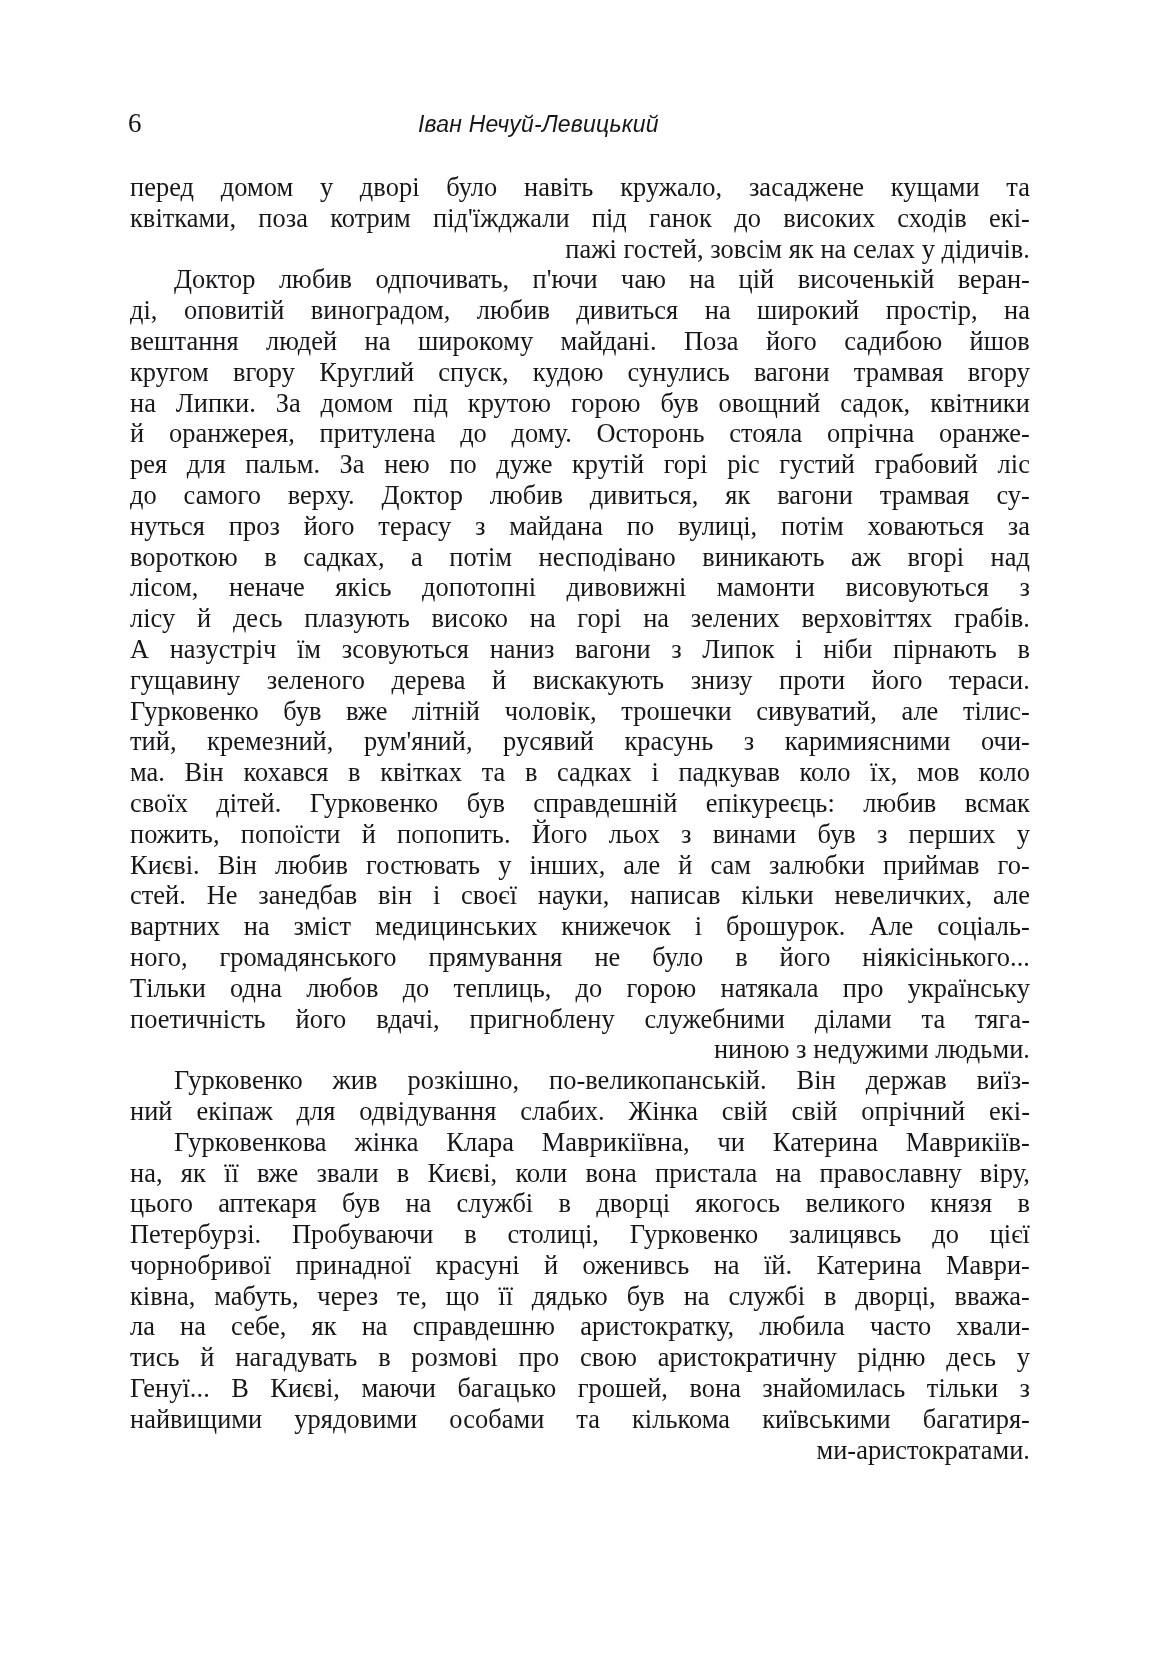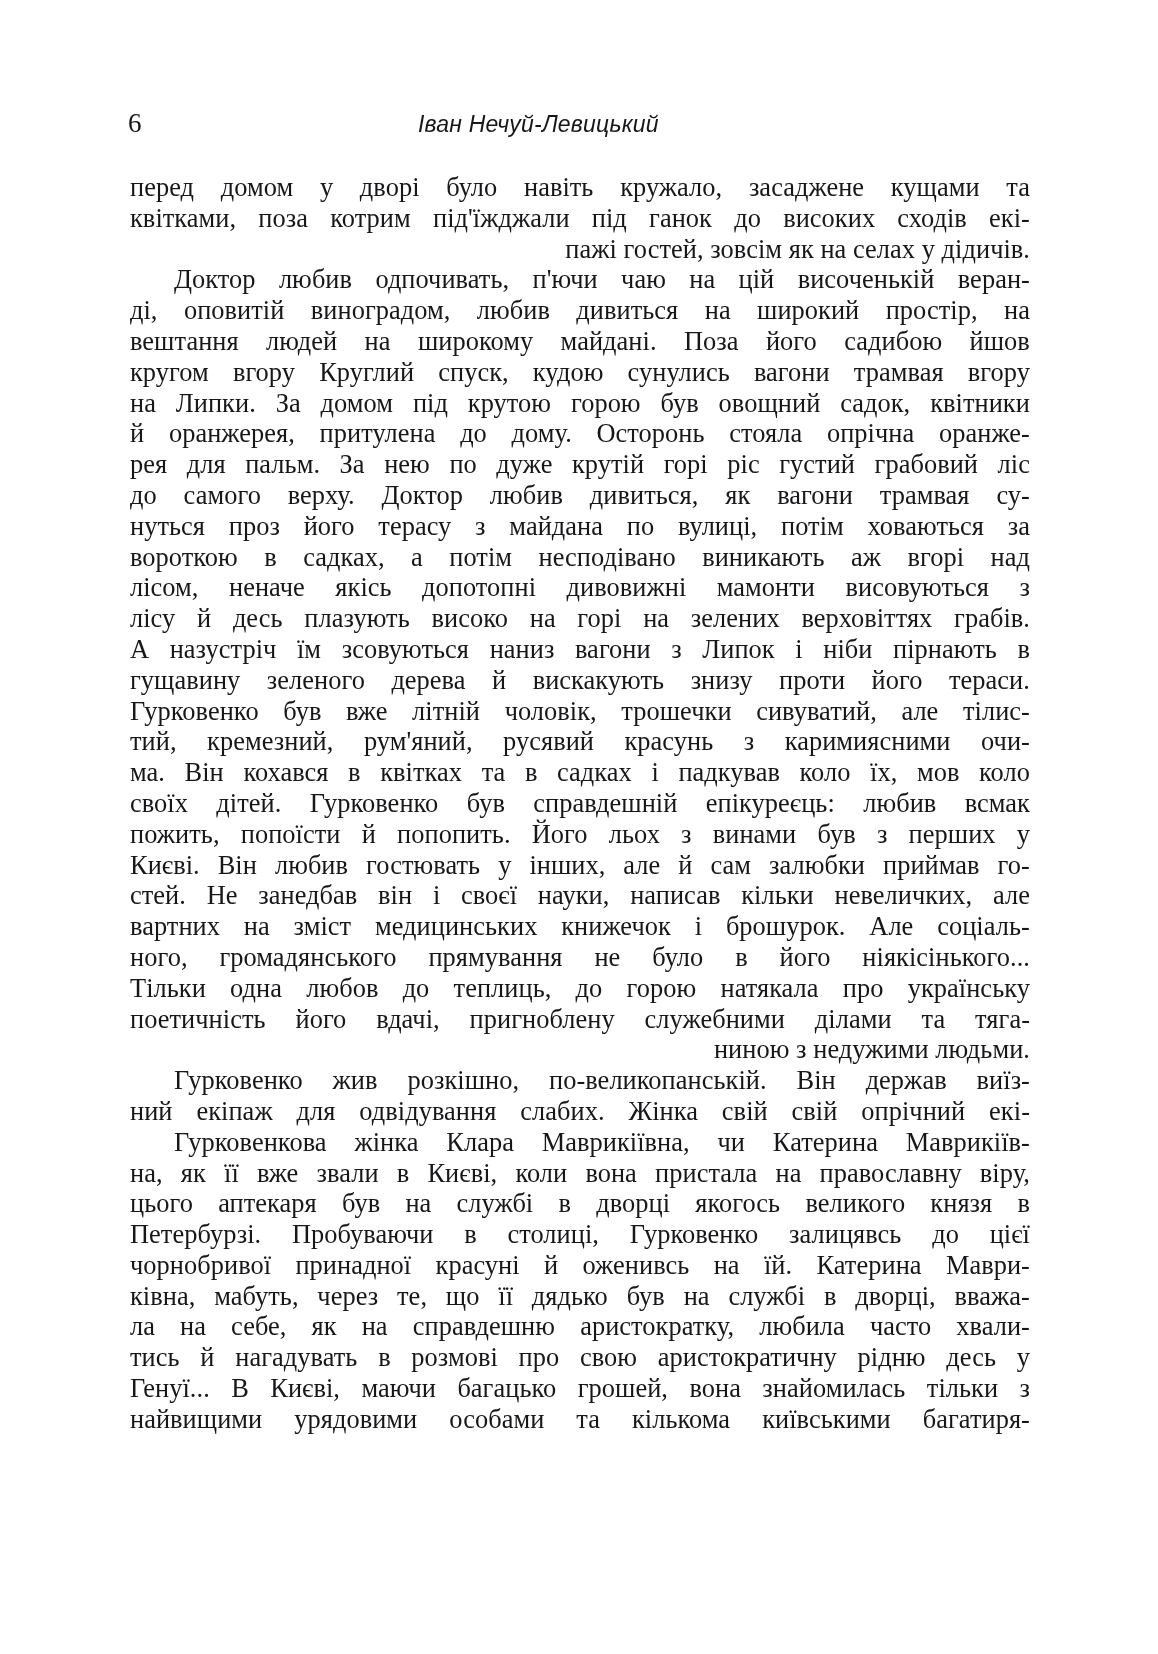--- a/index.html
+++ b/index.html
@@ -142,16 +142,17 @@
         <div class="line j indent"><span>Гурковенкова</span><span>жінка</span><span>Клара</span><span>Маврикіївна,</span><span>чи</span><span>Катерина</span><span>Маврикіїв-</span></div>
         <div class="line j"><span>на,</span><span>як</span><span>її</span><span>вже</span><span>звали</span><span>в</span><span>Києві,</span><span>коли</span><span>вона</span><span>пристала</span><span>на</span><span>православну</span><span>віру,</span></div>
         <div class="line j"><span>цього</span><span>аптекаря</span><span>був</span><span>на</span><span>службі</span><span>в</span><span>дворці</span><span>якогось</span><span>великого</span><span>князя</span><span>в</span></div>
         <div class="line j"><span>Петербурзі.</span><span>Пробуваючи</span><span>в</span><span>столиці,</span><span>Гурковенко</span><span>залицявсь</span><span>до</span><span>цієї</span></div>
         <div class="line j"><span>чорнобривої</span><span>принадної</span><span>красуні</span><span>й</span><span>оженивсь</span><span>на</span><span>їй.</span><span>Катерина</span><span>Маври-</span></div>
         <div class="line j"><span>ківна,</span><span>мабуть,</span><span>через</span><span>те,</span><span>що</span><span>її</span><span>дядько</span><span>був</span><span>на</span><span>службі</span><span>в</span><span>дворці,</span><span>вважа-</span></div>
         <div class="line j"><span>ла</span><span>на</span><span>себе,</span><span>як</span><span>на</span><span>справдешню</span><span>аристократку,</span><span>любила</span><span>часто</span><span>хвали-</span></div>
         <div class="line j"><span>тись</span><span>й</span><span>нагадувать</span><span>в</span><span>розмові</span><span>про</span><span>свою</span><span>аристократичну</span><span>рідню</span><span>десь</span><span>у</span></div>
         <div class="line j"><span>Генуї...</span><span>В</span><span>Києві,</span><span>маючи</span><span>багацько</span><span>грошей,</span><span>вона</span><span>знайомилась</span><span>тільки</span><span>з</span></div>
         <div class="line j"><span>найвищими</span><span>урядовими</span><span>особами</span><span>та</span><span>кількома</span><span>київськими</span><span>багатиря-</span></div>
+        <div class="line last">ми-аристократами.</div>
       </div>
     </div>
 
 </div>
 
 </body></html>

